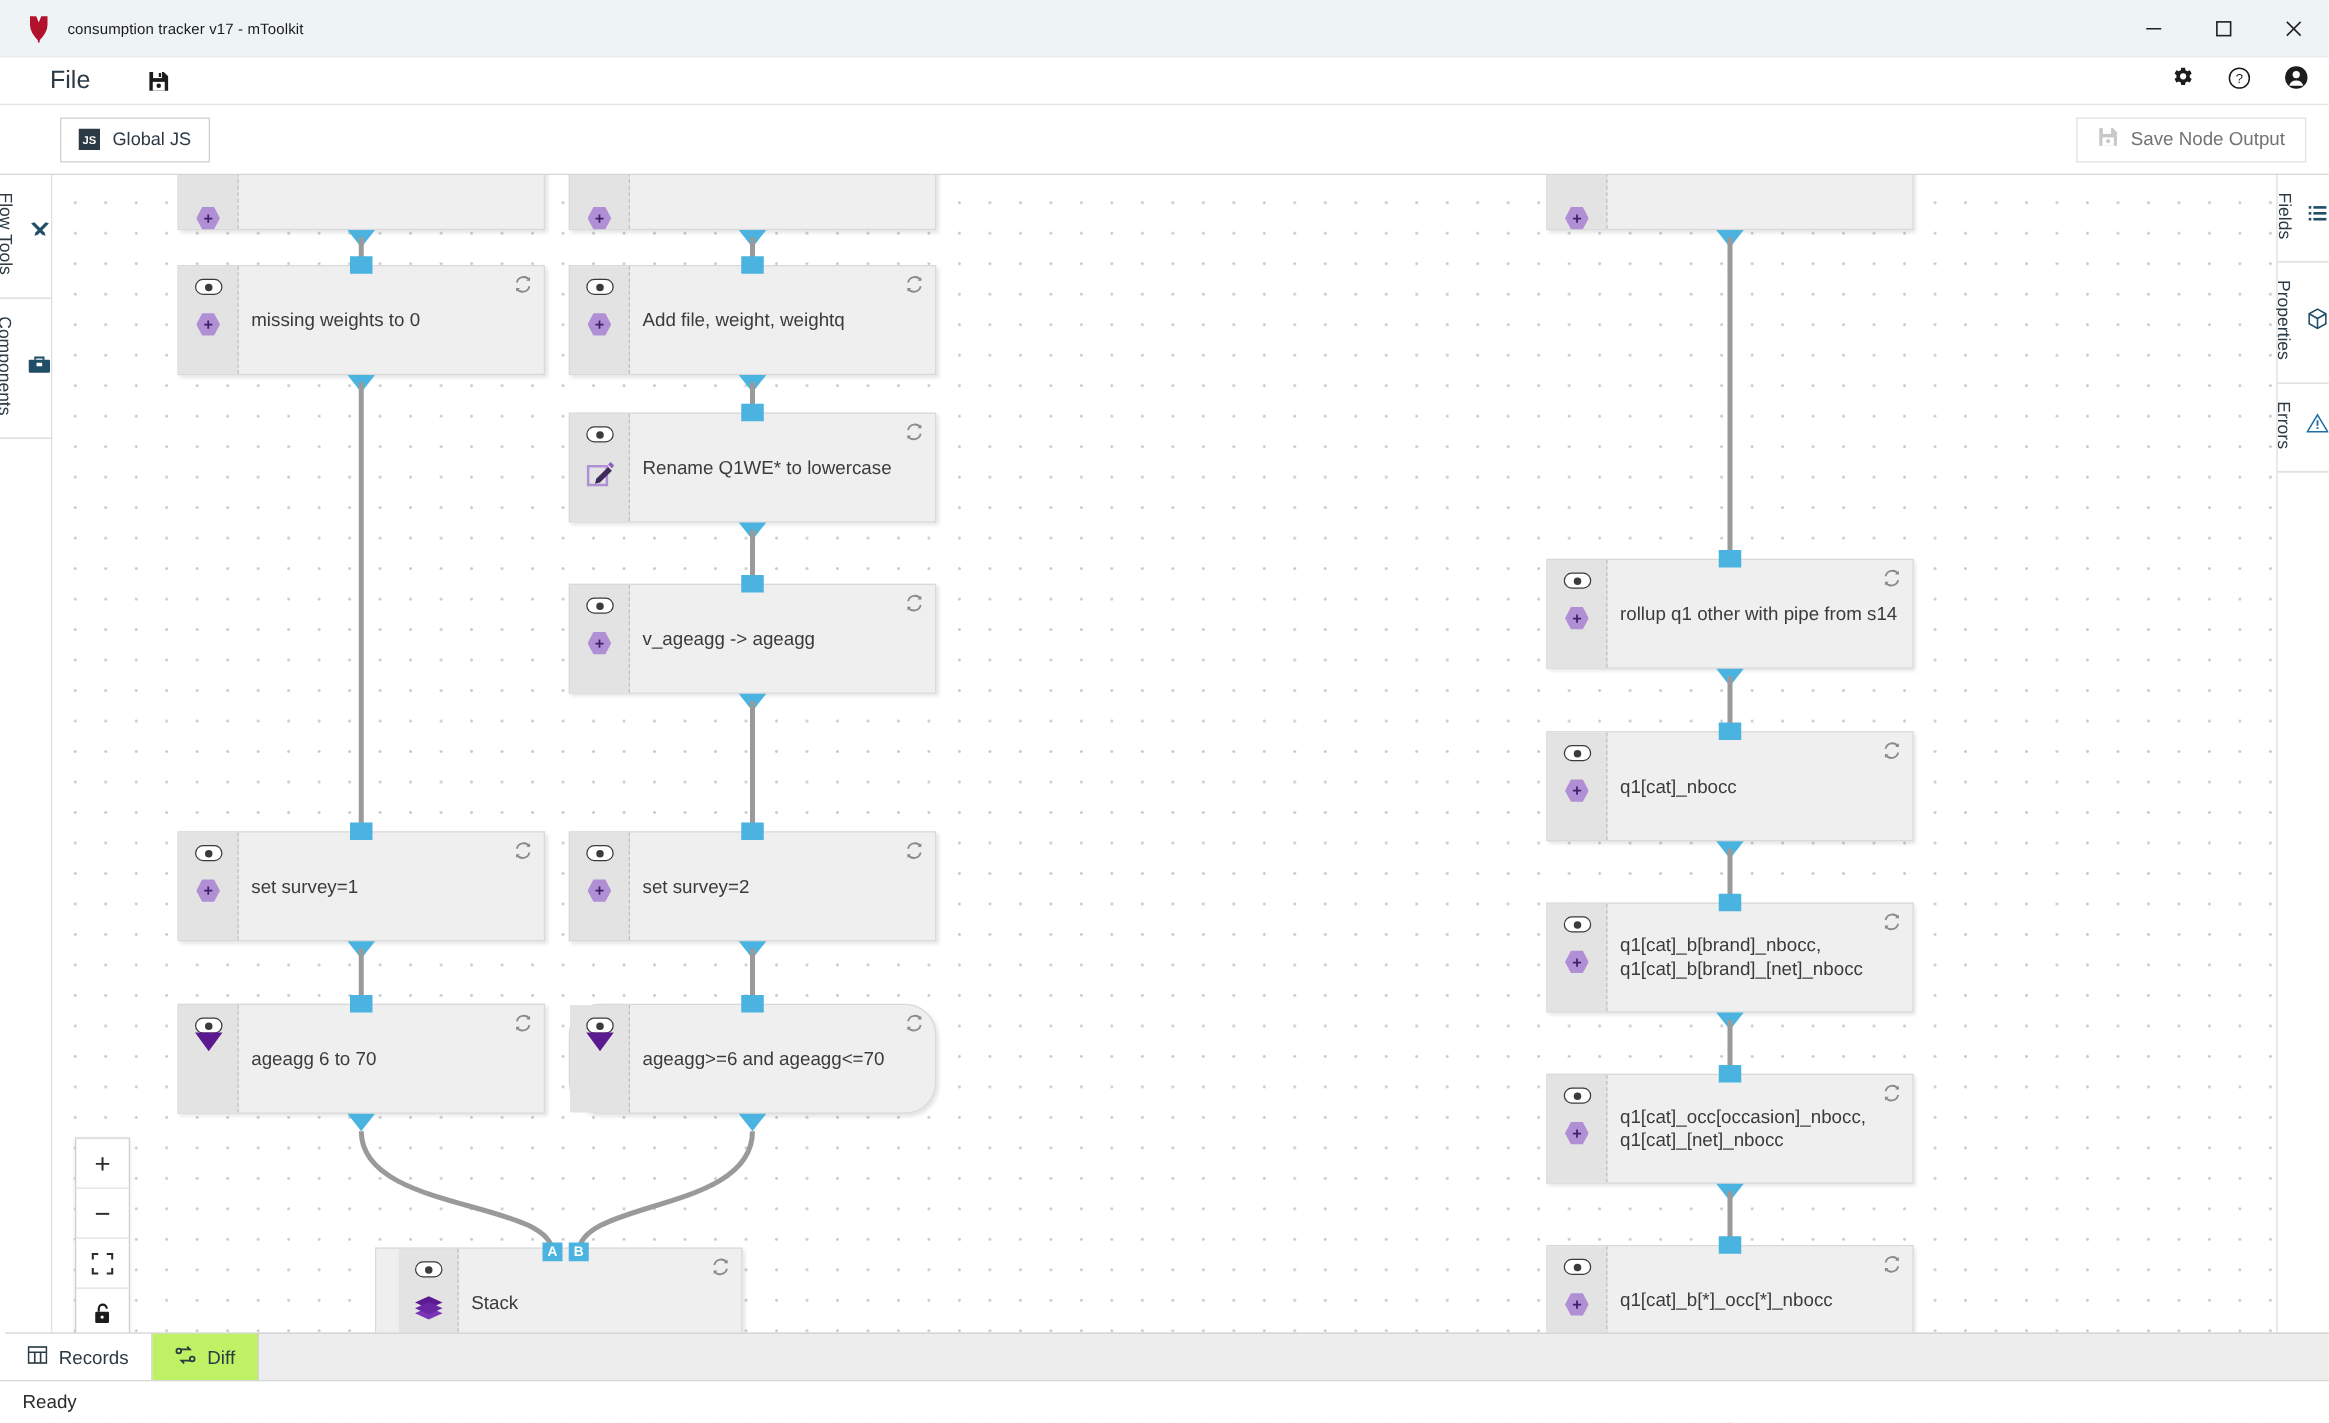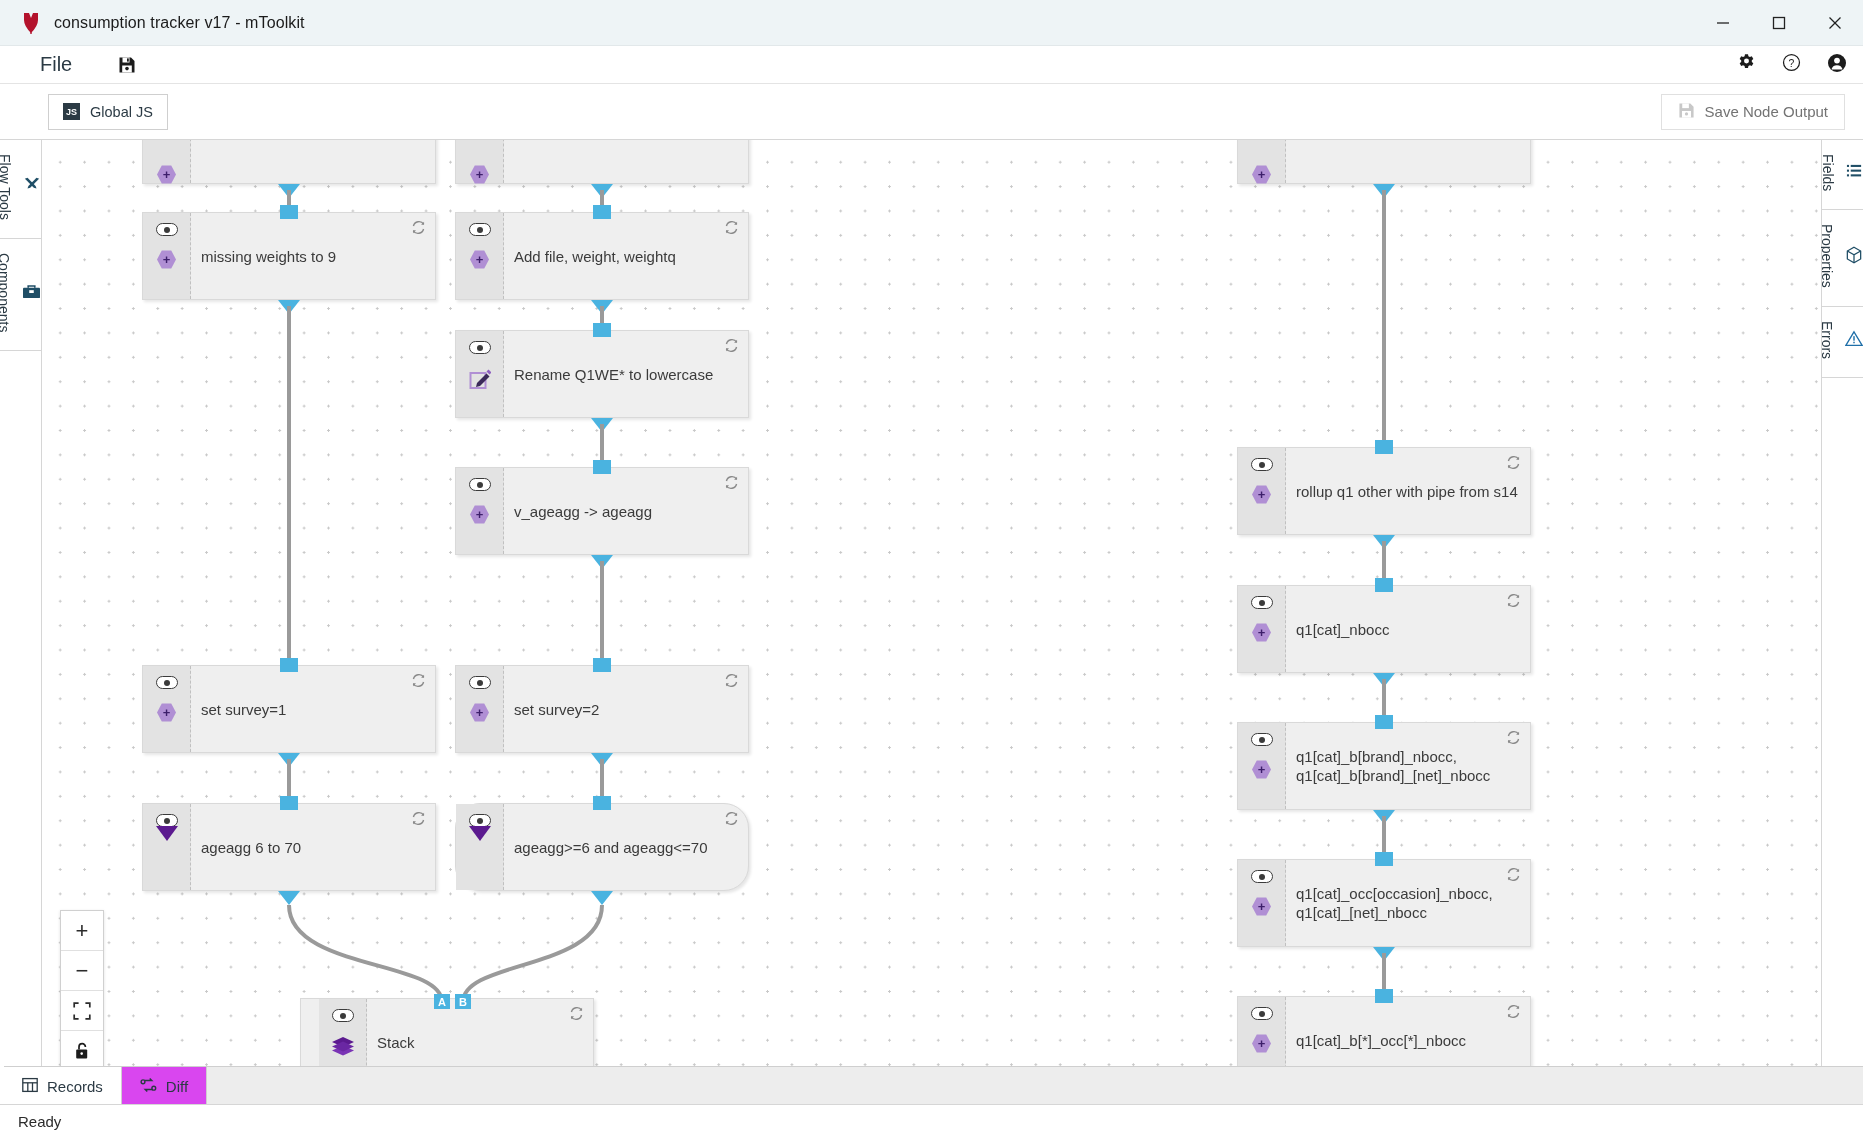--- a/index.html
+++ b/index.html
@@ -4,21 +4,21 @@
 <style>
   * { box-sizing: border-box; margin:0; padding:0; }
   html,body { width:1863px; height:1138px; overflow:hidden;
     font-family:"Liberation Sans", sans-serif; background:#fff; }
 
   
   .titlebar { height:46px; background:#eef4f6; display:flex; align-items:center;
     border-bottom:1px solid #e2e8ea; position:relative; }
   .app-logo { width:26px; height:26px; margin-left:18px; margin-right:10px;
     display:flex; align-items:center; justify-content:center; }
-  .title-text { font-size:16px; color:#1b1b1b; letter-spacing:.1px; }
+  .title-text { font-size:12px; color:#1b1b1b; letter-spacing:.1px; }
   .win-btns { position:absolute; right:0; top:0; height:46px; display:flex; }
   .win-btn { width:56px; height:46px; display:flex; align-items:center;
     justify-content:center; cursor:default; }
 
   
   .menubar { height:38px; background:#fff; display:flex; align-items:center;
     border-bottom:1px solid #e4e4e4; position:relative; }
   .menu-item { font-size:20px; color:#2b3a44; padding:4px 12px; margin-left:28px; }
   .menu-icon { margin-left:34px; display:flex; align-items:center; }
   .menubar-right { position:absolute; right:16px; display:flex; align-items:center; gap:26px; }
@@ -89,21 +89,21 @@
   .zoomctl div { height:40px; display:flex; align-items:center; justify-content:center;
     border-bottom:1px solid #e0e0e0; cursor:pointer; color:#2b2b2b; font-size:22px; }
   .zoomctl div:last-child { border-bottom:none; }
 
   
   .bottombar { position:absolute; left:4px; right:0; bottom:34px; height:38px;
     background:#ededed; border-top:1px solid #cfcfcf; display:flex; }
   .btab { height:38px; padding:0 18px; display:flex; align-items:center; gap:9px;
     font-size:15px; color:#2b3a44; background:#fff; border-right:1px solid #cfcfcf;
     cursor:pointer; }
-  .btab.inactive { background:#d946ef; }
+  .btab.inactive { background:#bef264; }
   .statusbar { position:absolute; left:0; right:0; bottom:0; height:34px;
     background:#fff; border-top:1px solid #d6d6d6; display:flex; align-items:center;
     padding-left:18px; font-size:15px; color:#2b2b2b; }
 </style>
 </head>
 <body>
 
 <div class="titlebar">
   <span class="app-logo">
     <svg width="22" height="24" viewBox="0 0 22 24">
@@ -243,21 +243,21 @@
         <div class="node" style="left: 100px; top: 72px; width: 294px; height: 88px;">
           <div class="node-gutter">
             <span class="eye">
               <i></i>
             </span>
             <span>
               <span class="hex">+</span>
             </span>
           </div>
           <div class="node-body">
-            <span class="node-label">missing weights to 9</span>
+            <span class="node-label">missing weights to 0</span>
             <span class="node-refresh"><svg width="15" height="15" viewBox="0 0 16 16">
                 <path d="M13.5 4.5A6 6 0 0 0 2.6 6.4" fill="none" stroke="#8a8a8a" stroke-width="1.5"></path>
                 <path d="M2.5 11.5A6 6 0 0 0 13.4 9.6" fill="none" stroke="#8a8a8a" stroke-width="1.5"></path>
                 <path d="M13.9 1.8v3.2h-3.2z" fill="#8a8a8a"></path>
                 <path d="M2.1 14.2V11h3.2z" fill="#8a8a8a"></path>
               </svg></span>
           </div>
         </div>
         <div class="node" style="left: 413px; top: 72px; width: 294px; height: 88px;">
           <div class="node-gutter">

